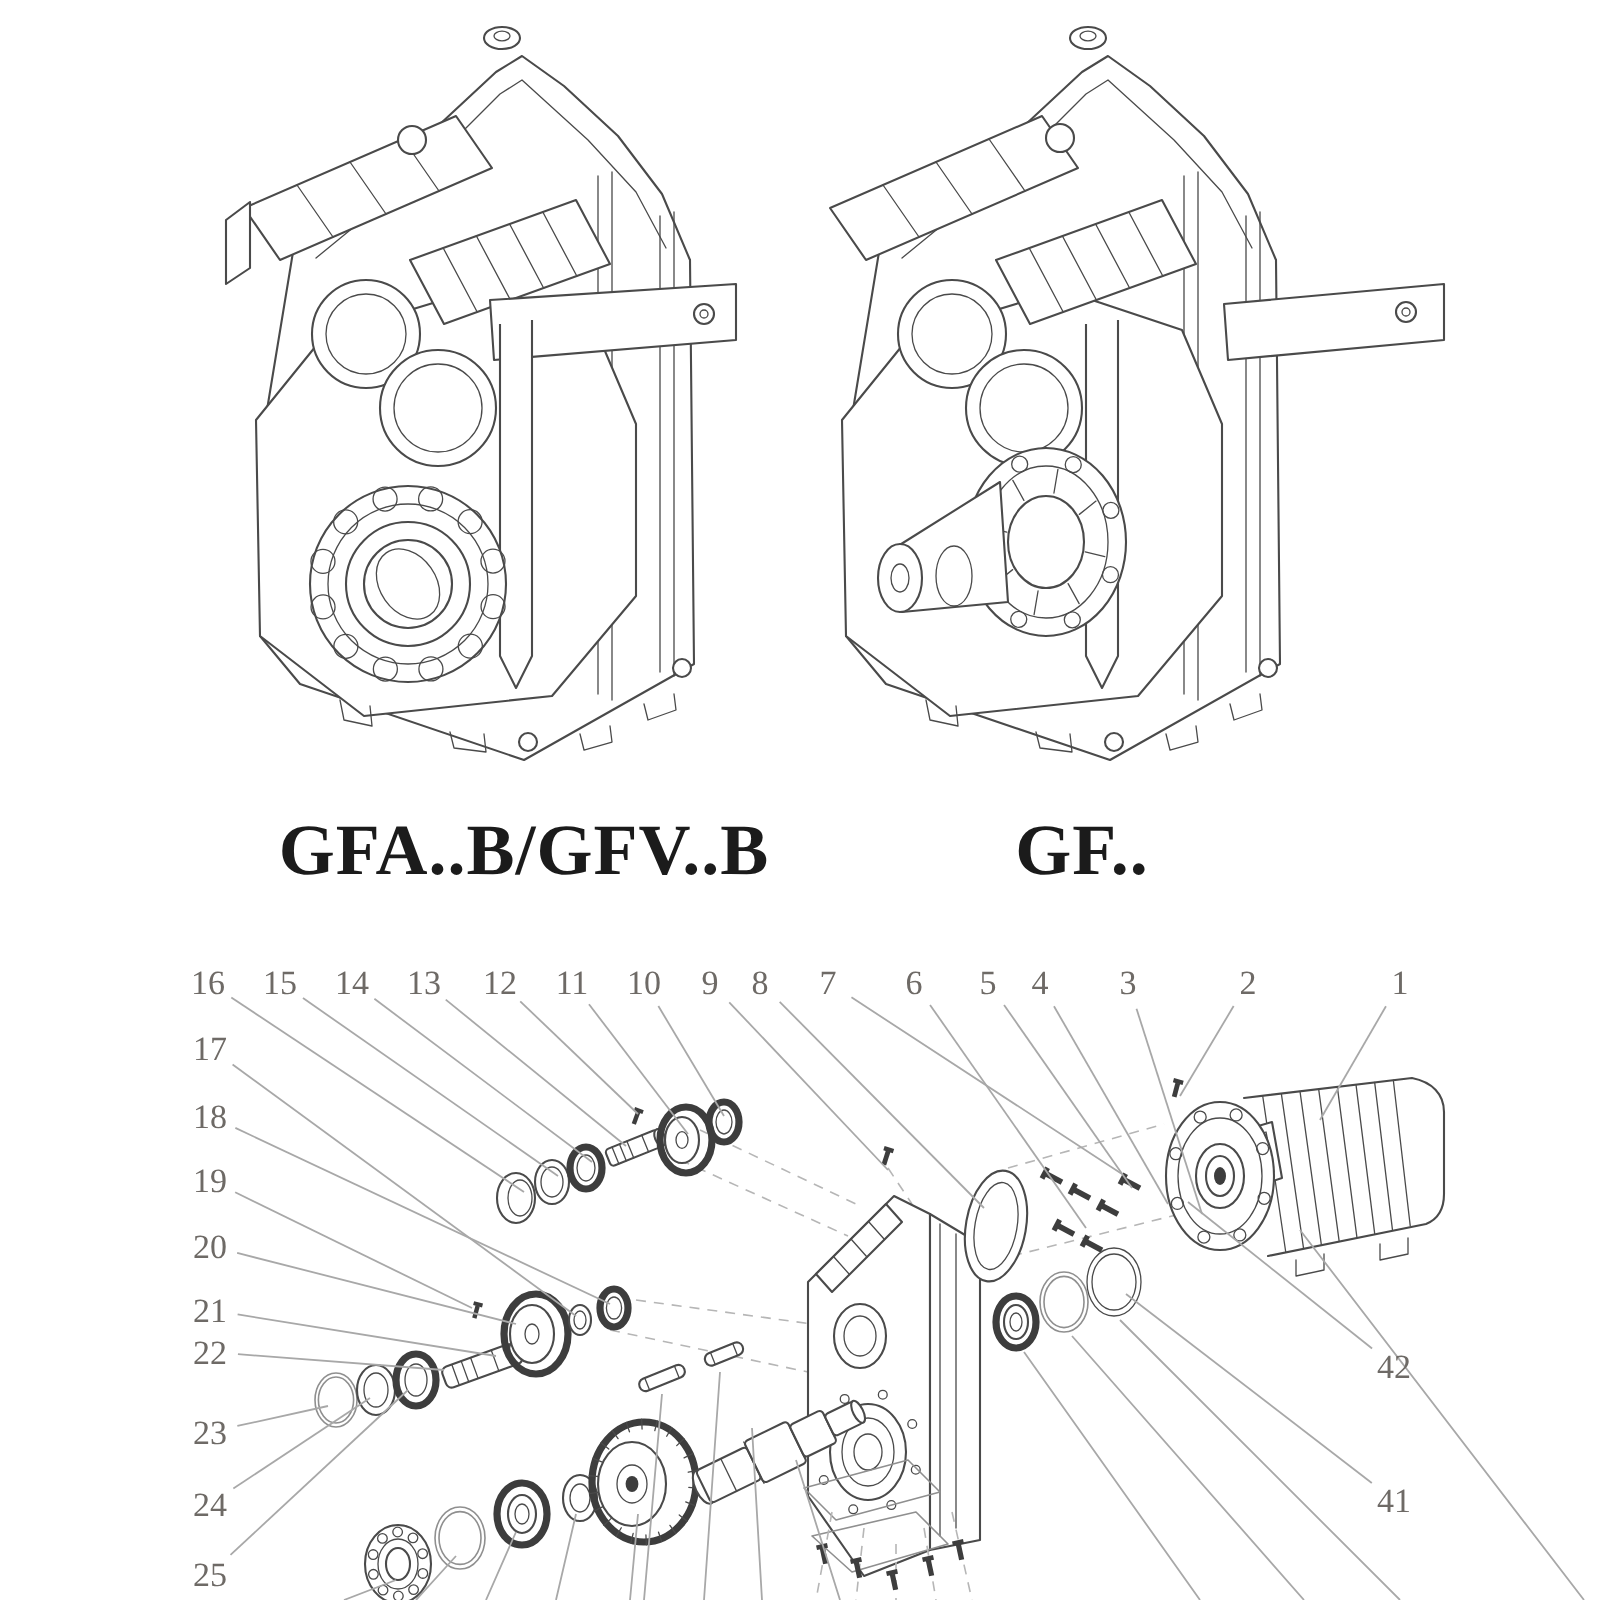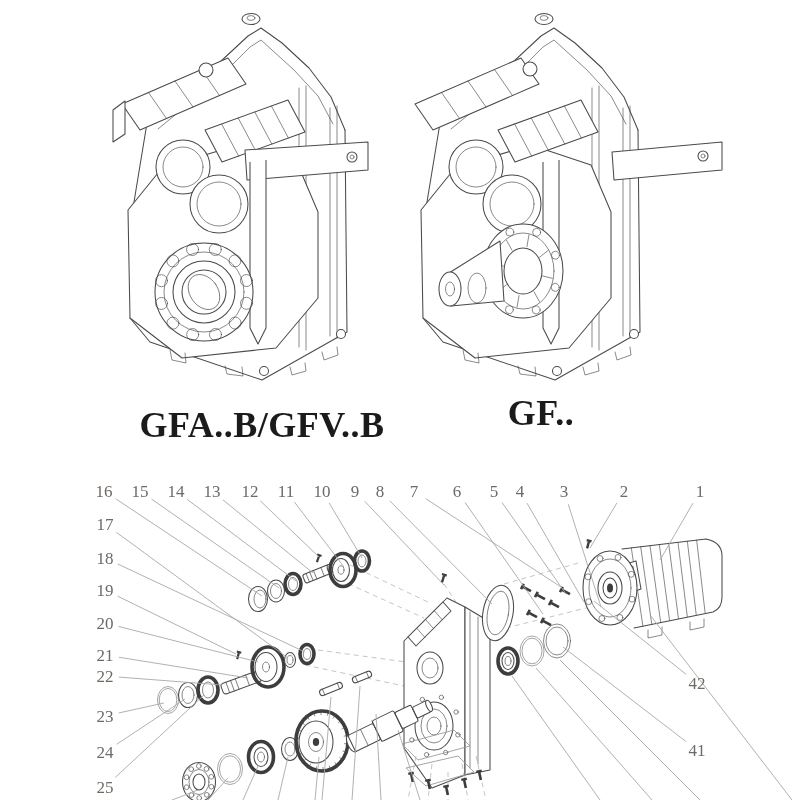--- a/index.html
+++ b/index.html
@@ -2,21 +2,21 @@
 <html><head>
 <meta charset="utf-8">
 <style>
   html,body{margin:0;padding:0;background:#fff;}
   .page{position:relative;width:800px;height:800px;background:#fff;overflow:hidden;
         font-family:"Liberation Serif",serif;}
   .page svg{position:absolute;left:0;top:0;}
   .model-label{position:absolute;font-family:"Liberation Serif",serif;font-weight:bold;
                font-size:36px;color:#1b1b1b;text-align:center;letter-spacing:.5px;}
   #lbl-left{left:122px;top:404px;width:280px;}
-  #lbl-right{left:471px;top:392px;width:140px;}
+  #lbl-right{left:471px;top:404px;width:140px;}
   .ln{fill:none;stroke:#4a4a4a;stroke-width:1.05;stroke-linecap:round;stroke-linejoin:round}
   .lnw{fill:#fff;stroke:#4a4a4a;stroke-width:1.05;stroke-linejoin:round}
   .thin{stroke-width:.65}
   .lite{fill:none;stroke:#8f8f8f;stroke-width:.8;stroke-linejoin:round}
   .dark{fill:none;stroke:#3d3d3d;stroke-width:3.6}
   .fillD{fill:#3d3d3d;stroke:none}
   .dash{fill:none;stroke:#b6b6b6;stroke-width:.8;stroke-dasharray:5 4}
   .callout-line{stroke:#a8a8a8;stroke-width:.9;fill:none}
   .callout-text{fill:#6e6a66;font-family:"Liberation Serif",serif;font-size:17px}
 </style>

